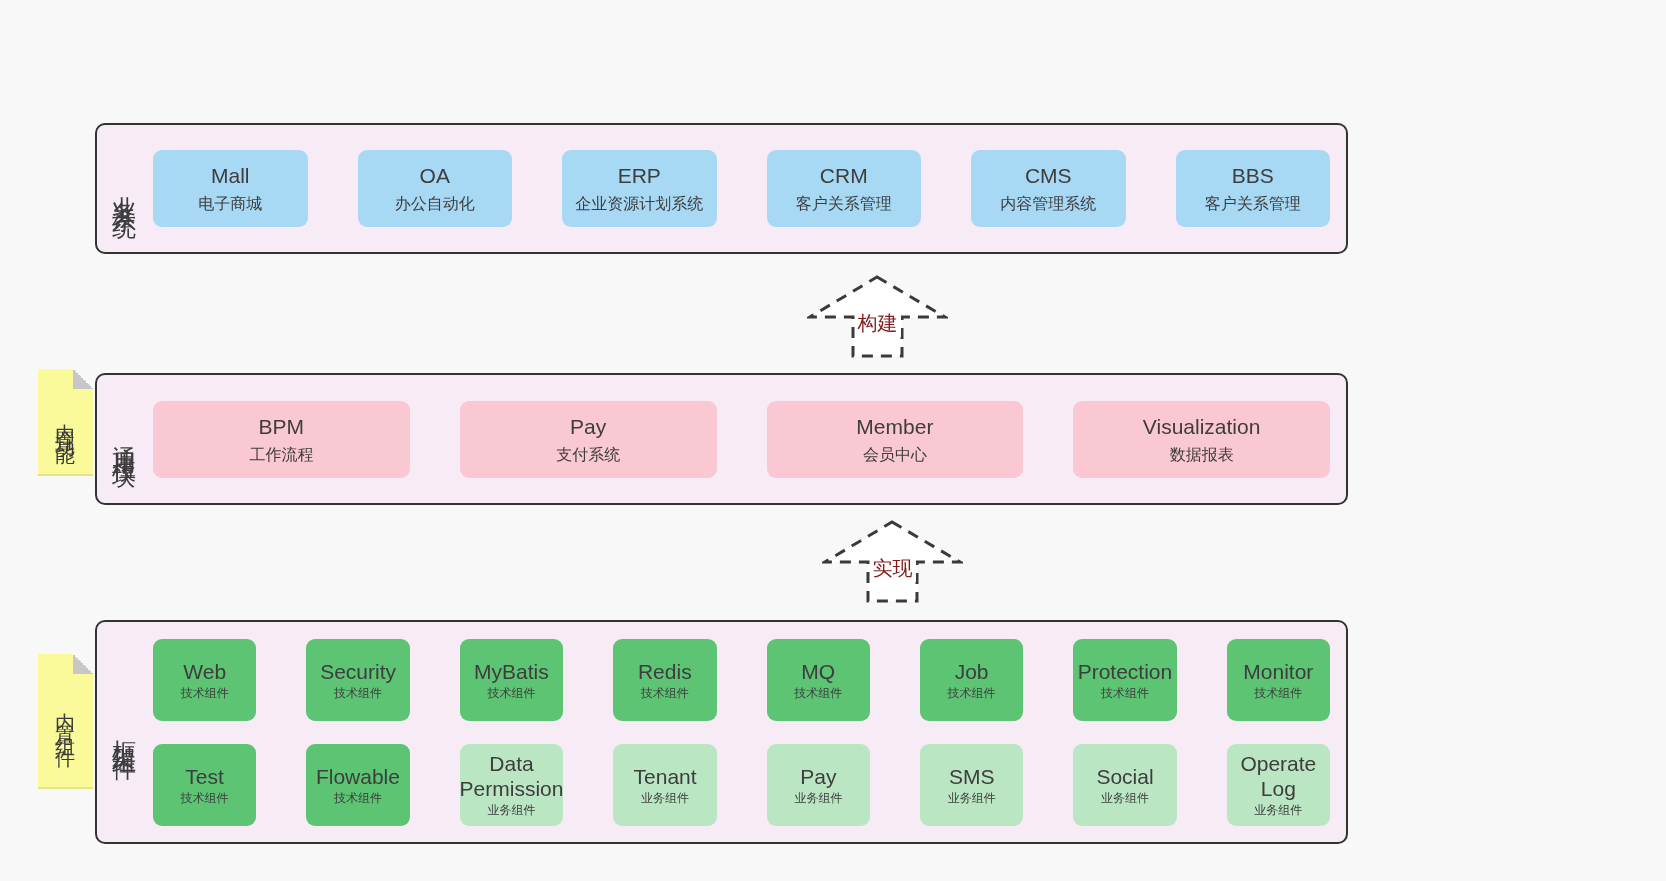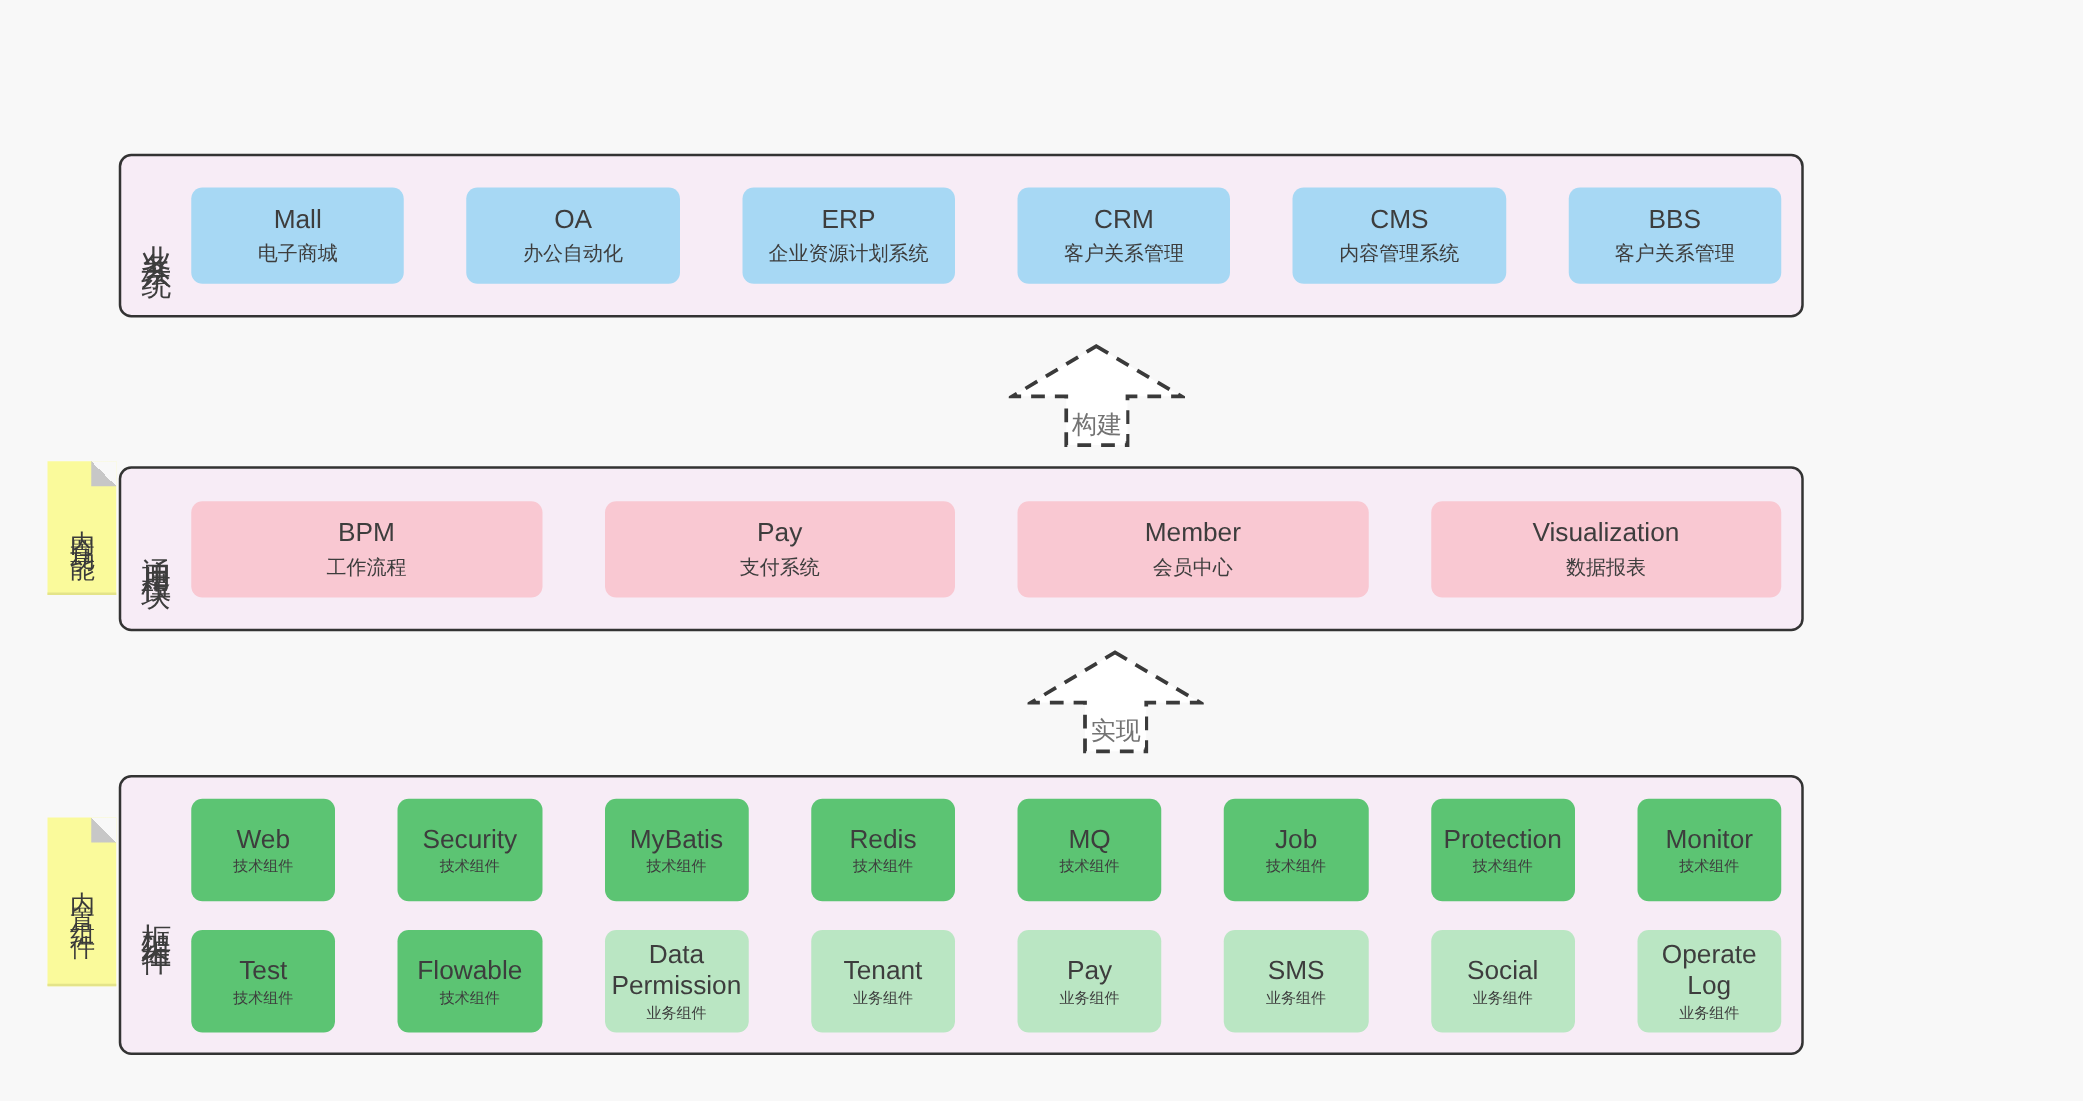--- a/index.html
+++ b/index.html
@@ -6,21 +6,21 @@
   body{
     position:relative;
     width:1666px;height:881px;
     background:var(--page-bg,#f8f8f8);
     font-family:"Liberation Sans","DejaVu Sans",sans-serif;
     color:var(--text,#3d3d3d);
     overflow:hidden;
   }
   
   .panel{
-    position:absolute;left:95px;width:1348px;
+    position:absolute;left:95px;width:1253px;
     background:var(--panel-bg,#f7ecf6);
     border:2px solid var(--panel-border,#333);
     border-radius:10px;
     box-sizing:border-box;
     display:flex;align-items:stretch;
   }
   #business-panel{top:123px;height:131px;}
   #modules-panel{top:373px;height:132px;}
   #components-panel{top:620px;height:224px;}
 
@@ -34,21 +34,21 @@
     color:var(--text,#3d3d3d);white-space:nowrap;
   }
   .boxes{
     flex:1;display:flex;align-items:center;
     gap:50px;padding:0 16px 0 14px;
   }
   .boxes-grid{
     flex:1;display:flex;flex-direction:column;justify-content:center;
     gap:23px;padding:0 16px 0 14px;
   }
-  .crow{display:flex;gap:50px;}
+  .crow{display:flex;gap:50px;justify-content:flex-end;}
 
   
   .box{
     flex:1 1 0;height:77px;border-radius:9px;
     display:flex;flex-direction:column;align-items:center;justify-content:center;
     text-align:center;line-height:1.35;
   }
   .crow .box{height:82px;line-height:1.2;}
   .box .en{font-size:21px;}
   .box .zh{font-size:16px;margin-top:3px;}
@@ -82,23 +82,23 @@
   }
   #sticky-modules .vtext{letter-spacing:7px;}
   #sticky-components .vtext{letter-spacing:12px;}
 
   
   .arrow{position:absolute;width:141px;height:85px;}
   #arrow-build{left:807px;top:274px;}
   #arrow-implement{left:822px;top:519px;}
   .arrow svg{position:absolute;left:0;top:0;}
   .arrow .alabel{
-    position:absolute;left:50%;top:52px;transform:translateX(-50%);
+    position:absolute;left:50%;top:36px;transform:translateX(-50%);
     background:#ffffff;padding:0 3px;
-    font-size:20px;color:#737373;white-space:nowrap;
+    font-size:20px;color:#7f1d1d;white-space:nowrap;
   }
 </style>
 </head>
 <body>
 
 <div class="panel" id="business-panel">
   <div class="vlabel-wrap">
     <span class="vlabel">业务系统</span>
   </div>
   <div class="boxes">

